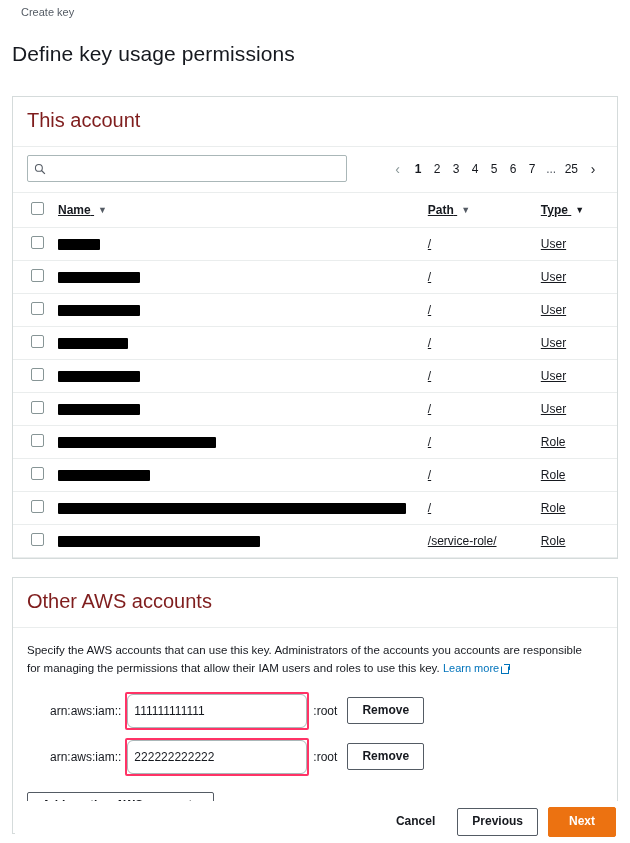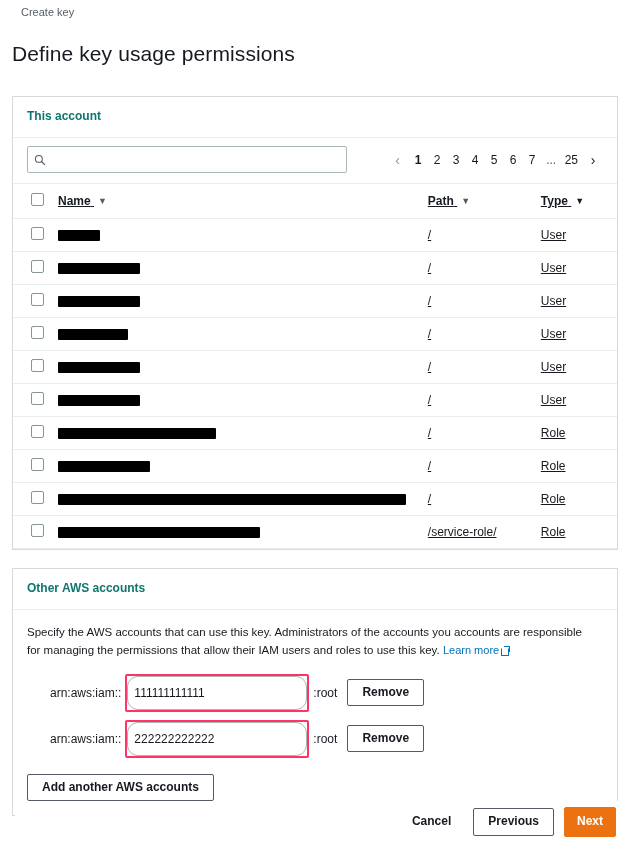--- a/index.html
+++ b/index.html
@@ -29,23 +29,23 @@
   .panel {
     margin: 0 12px;
     border: 1px solid #d5dbdb;
     background: #fff;
   }
   .panel-header {
     padding: 12px 14px 10px 14px;
     border-bottom: 1px solid #eaeded;
   }
   .panel-title {
-    font-size: 12px;
-    font-weight: bold;
-    color: #0f766e;
+    font-size: 20px;
+    font-weight: normal;
+    color: #7f1d1d;
     margin: 0 0 4px 0;
   }
   .panel-desc {
     font-size: 11px;
     color: #545b64;
     line-height: 1.45;
   }
   .link {
     color: #0073bb;
     text-decoration: none;
@@ -202,21 +202,21 @@
   .arn-input-wrap {
     margin: 0 4px;
     border: 2px solid #ff3366;
     border-radius: 2px;
     padding: 0;
   }
   .arn-input {
     width: 180px;
     height: 24px;
     border: 1px solid #aab7b8;
-    border-radius: 11px;
+    border-radius: 6px;
     padding: 16px 6px;
     font-size: 12px;
     font-family: "Liberation Sans", sans-serif;
     color: #16191f;
     outline: none;
   }
   .arn-suffix { color: #16191f; margin-right: 10px; }
   .btn {
     font-family: "Liberation Sans", sans-serif;
     font-size: 12px;
@@ -227,21 +227,21 @@
     border-radius: 2px;
     padding: 6px 14px;
     cursor: pointer;
     line-height: 1.1;
   }
   .btn.add { margin-top: 8px; }
   .btn.primary {
     background: #ec7211;
     border-color: #ec7211;
     color: #fff;
-    padding: 7px 12px;
+    padding: 7px 20px;
   }
   .btn.plain-link {
     border: none;
     background: transparent;
     color: #16191f;
     font-weight: bold;
     padding: 7px 12px;
   }
 
   .footer {

